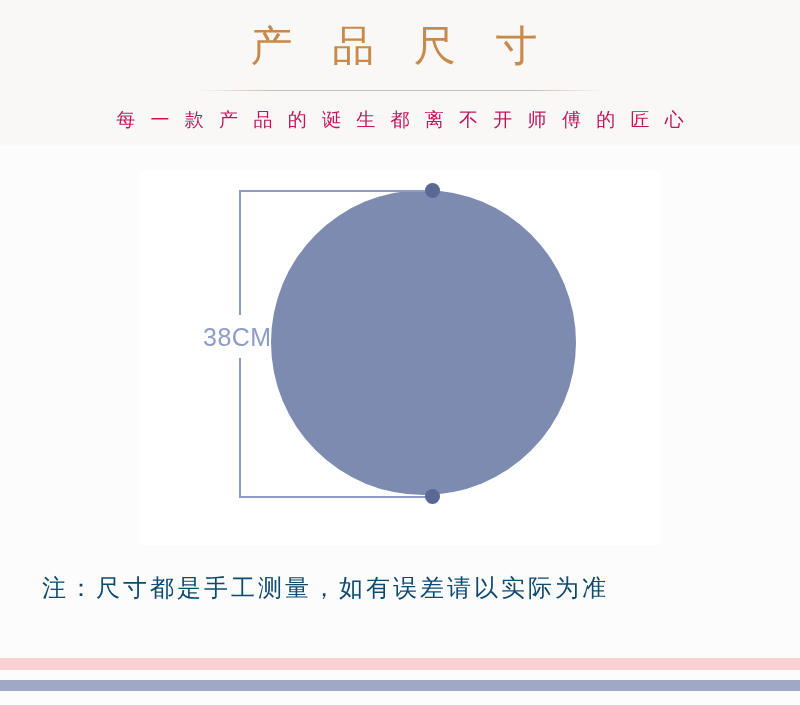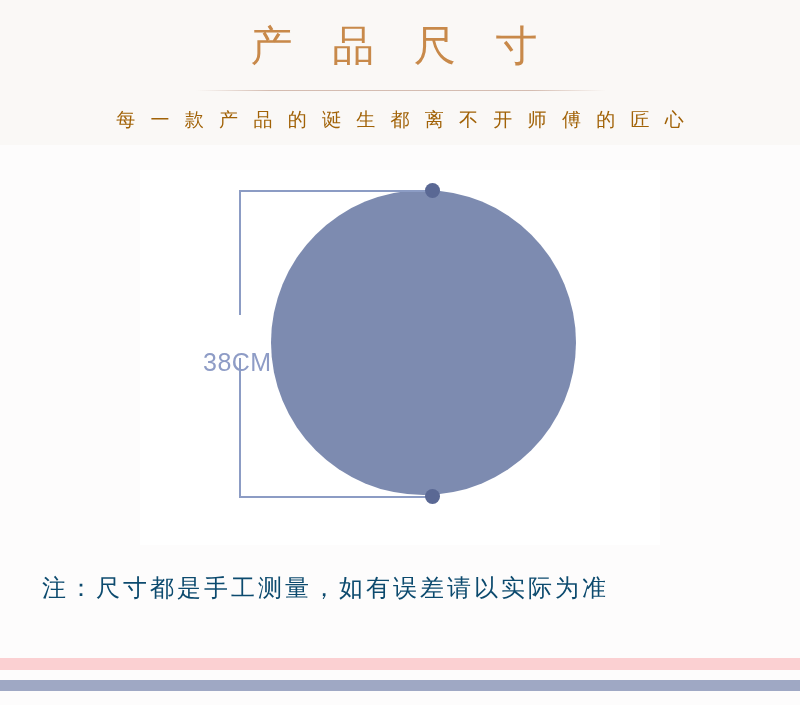--- a/index.html
+++ b/index.html
@@ -50,21 +50,21 @@
   }
   .page-subtitle {
     position: absolute;
     left: 0; top: 106px;
     width: 800px;
     text-align: center;
     font-size: 19px;
     font-weight: 400;
     letter-spacing: 5px;
     text-indent: 5px;
-    color: #a16207;
+    color: #be185d;
     line-height: 28px;
   }
 
   
   .main-area {
     position: absolute;
     left: 0; top: 145px;
     width: 800px;
     height: 560px;
     background: #fdfcfc;
@@ -123,21 +123,20 @@
   .measure-label {
     position: absolute;
     left: 203px;
     top: 177px;
     font-size: 25px;
     letter-spacing: 0.5px;
     color: #8e9cc6;
     font-weight: 400;
     line-height: 30px;
     white-space: nowrap;
-    margin-top: 25px;
   }
 
   
   .note-text {
     position: absolute;
     left: 42px;
     top: 426px;        
     font-size: 24px;
     font-weight: 400;
     letter-spacing: 3px;

